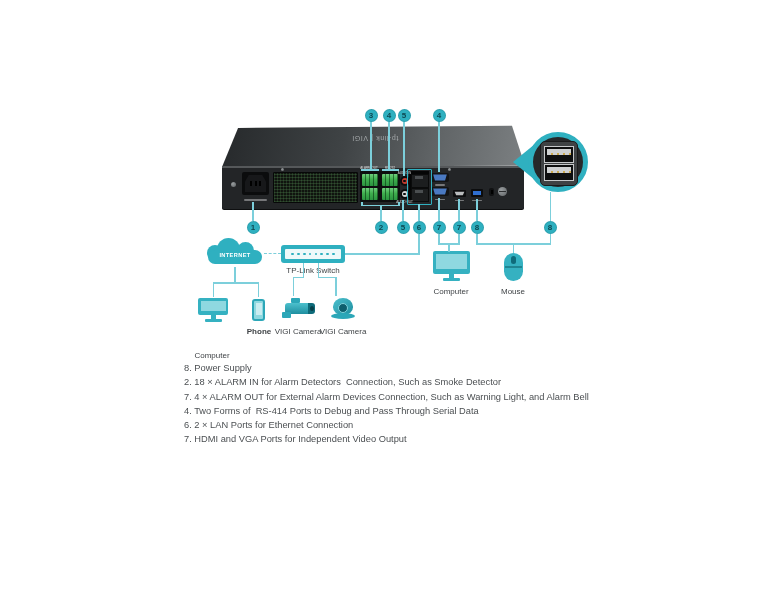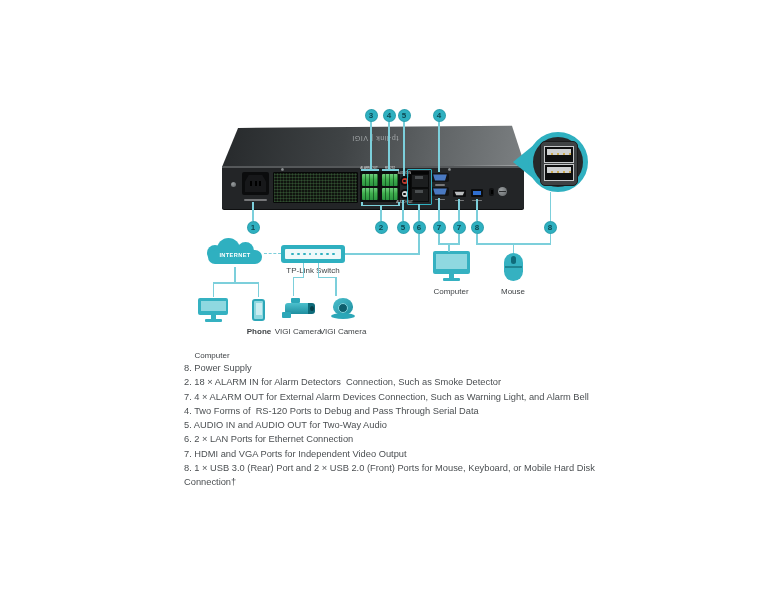--- a/index.html
+++ b/index.html
@@ -328,20 +328,18 @@
   <div class="mouse">
     <div class="wheel"></div>
     <div class="seam"></div>
   </div>
   <div class="lbl" style="left:489px;top:287px;width:48px;">Mouse</div>
 
   <div class="legend">
     <div>8. Power Supply</div>
     <div>2. 18 × ALARM IN for Alarm Detectors  Connection, Such as Smoke Detector</div>
     <div>7. 4 × ALARM OUT for External Alarm Devices Connection, Such as Warning Light, and Alarm Bell</div>
-    <div>4. Two Forms of  RS-120 Ports to Debug and Pass Through Serial Data</div>
-    <div>5. AUDIO IN and AUDIO OUT for Two-Way Audio</div>
+    <div>4. Two Forms of  RS-414 Ports to Debug and Pass Through Serial Data</div>
     <div>6. 2 × LAN Ports for Ethernet Connection</div>
     <div>7. HDMI and VGA Ports for Independent Video Output</div>
-    <div>8. 1 × USB 3.0 (Rear) Port and 2 × USB 2.0 (Front) Ports for Mouse, Keyboard, or Mobile Hard Disk Connection†</div>
   </div>
 
 </div>
 
 </body></html>

